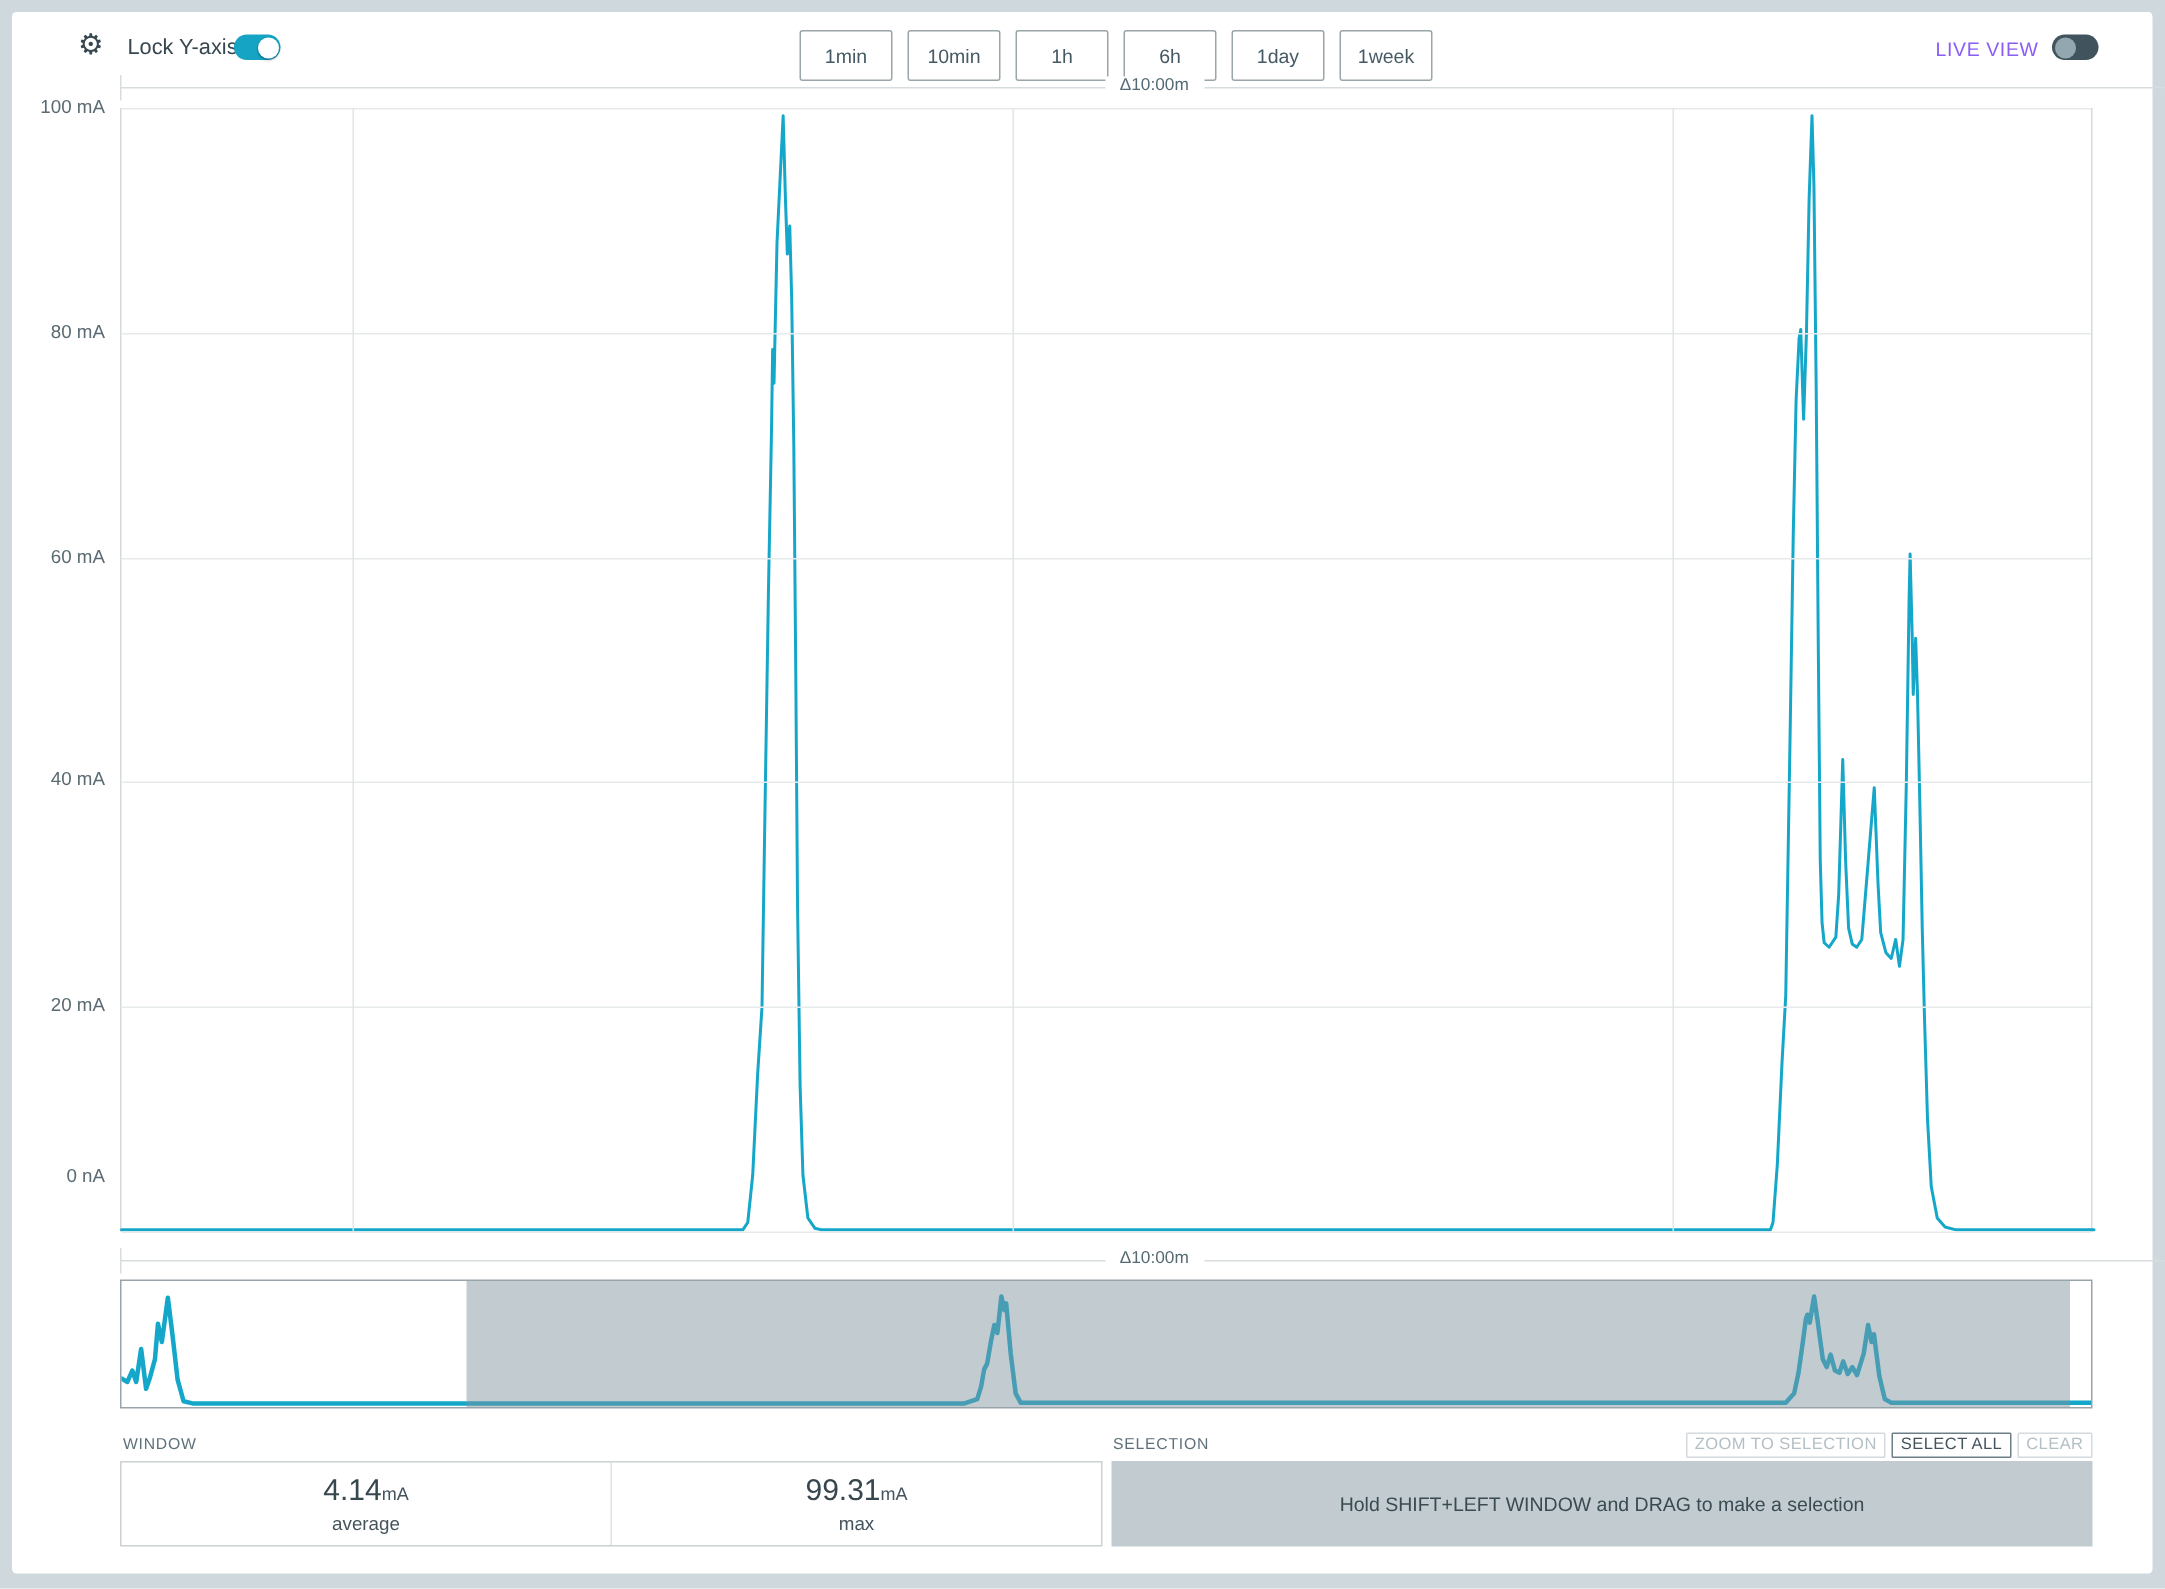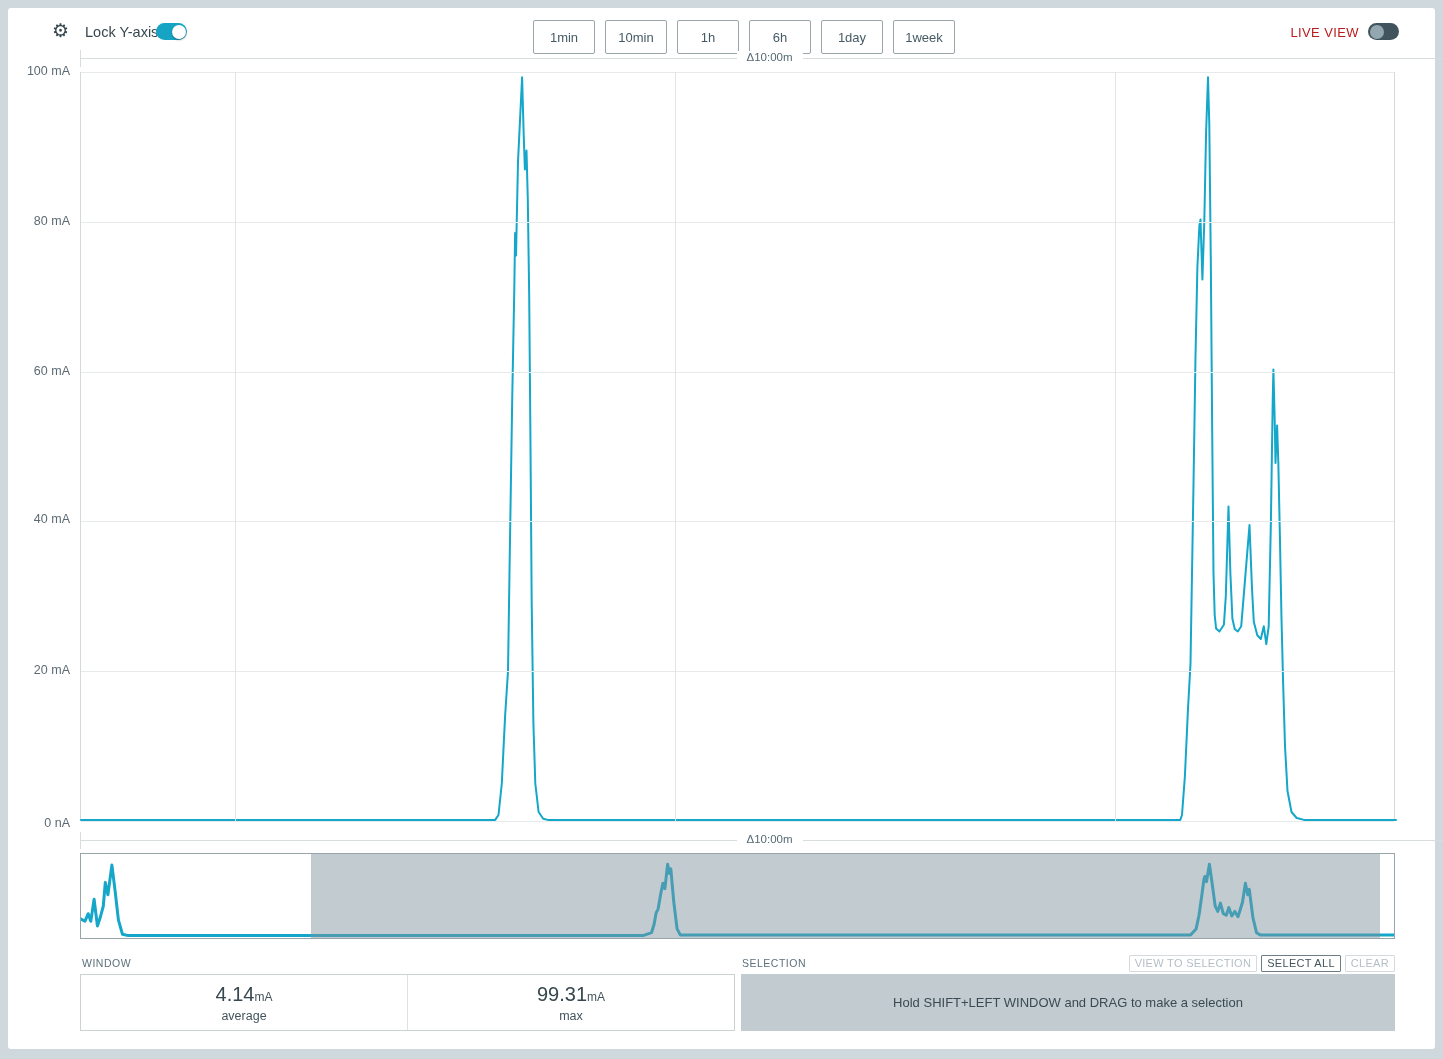--- a/index.html
+++ b/index.html
@@ -10,21 +10,21 @@
 
   
   .gear { position:absolute; left:44px; top:13px; font-size:19px; color:#37474f; line-height:1; }
   .lock-label { position:absolute; left:77px; top:16px; font-size:14.5px; color:#37474f; }
   .toggle { position:absolute; width:31px; height:17px; border-radius:9px; cursor:pointer; }
   .toggle .knob { position:absolute; top:1.5px; width:14px; height:14px; border-radius:50%; background:#ffffff; box-shadow:0 1px 2px rgba(0,0,0,.35); }
   #lock-toggle { left:148px; top:15px; background:#16a4c5; }
   #lock-toggle .knob { right:1.5px; }
   #live-toggle { right:36px; top:15px; background:#41545e; }
   #live-toggle .knob { left:1.5px; background:#93a7b0; box-shadow:none; }
-  .live-label { position:absolute; right:76px; top:17px; font-size:13px; color:#b91c1c; letter-spacing:.4px;text-align:center; }
+  .live-label { position:absolute; right:76px; top:17px; font-size:13px; color:#8b5cf6; letter-spacing:.4px;text-align:center; }
   #range-buttons { position:absolute; left:525px; top:12px; display:flex; gap:10px; }
   #range-buttons button { width:62px; height:34px; background:#ffffff; border:1px solid #9aa5a9;
       border-radius:2px; font-size:13px; color:#455a64; font-family:inherit; cursor:pointer; }
 
   
   .ruler { position:absolute; left:72px; width:1379px; height:17px;text-align:center; }
   #ruler-top { top:42px; } #ruler-bottom { top:824px; }
   .ruler .bar { position:absolute; left:0; right:0; top:8px; height:1px; background:#d7dcde; }
   .ruler .tick { position:absolute; top:0; width:1px; height:17px; background:#d7dcde; }
   .ruler .tick.r { right:0; } .ruler .tick.l { left:0; }
@@ -98,21 +98,21 @@
     <div class="tick r"></div>
     <span class="lbl">Δ10:00m</span>
   </div>
 
   <div id="y-labels">
       <div class="ytick" style="top: -8px;">100 mA</div>
       <div class="ytick" style="top: 141.8px;">80 mA</div>
       <div class="ytick" style="top: 291.6px;">60 mA</div>
       <div class="ytick" style="top: 440px;">40 mA</div>
       <div class="ytick" style="top: 591.2px;">20 mA</div>
-      <div class="ytick" style="top: 744px;">0 nA</div>
+      <div class="ytick" style="top: 705px;">0 nA</div>
     </div>
 
   <div id="plot">
     <svg id="main-svg" width="1315" height="751" viewBox="0 0 1315 751">
         <path d="M0.0 747.9 L414.2 747.9 L417.5 743.0 L420.8 711.5 L424.1 644.1 L427.0 599.2 L428.7 486.8 L431.3 322.1 L433.3 217.2 L434.1 161.0 L435.0 183.5 L437.0 89.9 L441.1 5.2 L442.6 59.9 L443.9 97.4 L445.5 78.6 L446.8 127.3 L448.2 224.7 L449.5 374.5 L450.7 531.8 L452.4 651.6 L454.3 711.5 L457.6 740.0 L462.2 746.8 L466.8 747.9 L1099.3 747.9 L1101.0 743.0 L1103.9 704.1 L1107.0 636.6 L1109.5 591.7 L1112.5 411.9 L1114.5 284.6 L1116.4 194.7 L1118.4 153.5 L1119.5 147.6 L1121.4 207.5 L1123.3 149.8 L1125.1 59.9 L1127.0 5.2 L1128.3 52.4 L1129.8 187.3 L1131.2 359.5 L1132.5 501.8 L1133.7 543.0 L1135.1 556.5 L1138.4 559.5 L1142.9 552.8 L1144.8 524.3 L1147.5 434.4 L1149.4 501.8 L1151.4 546.8 L1153.8 557.3 L1156.8 559.5 L1160.2 554.3 L1163.9 509.3 L1168.5 453.1 L1171.0 516.8 L1172.8 549.8 L1176.3 563.2 L1179.8 567.0 L1182.8 554.3 L1185.3 572.2 L1187.7 554.3 L1189.9 449.4 L1191.7 329.6 L1192.4 297.4 L1193.8 352.0 L1194.5 391.0 L1195.5 367.0 L1196.1 353.5 L1197.3 389.5 L1198.9 464.4 L1200.5 546.8 L1202.0 606.7 L1204.0 674.1 L1206.5 719.0 L1210.5 740.0 L1215.7 746.0 L1223.0 747.9 L1315.0 747.9" fill="none" stroke="#14a7c9" stroke-width="2" stroke-linejoin="round" stroke-linecap="round"></path>
       </svg>
   <div class="hgrid" style="top: 0px;"></div>
       <div class="hgrid" style="top: 149.8px;"></div>
       <div class="hgrid" style="top: 299.6px;"></div>
       <div class="hgrid" style="top: 449.4px;"></div>
@@ -144,20 +144,20 @@
         <div class="cap">average</div>
       </div>
       <div class="stat">
         <div class="val">99.31<span class="unit">mA</span></div>
         <div class="cap">max</div>
       </div>
     </div>
 
   <span class="sec-label" id="selection-label">SELECTION</span>
   <div id="selection-buttons">
-      <button class="disabled">VIEW TO SELECTION</button>
+      <button class="disabled">ZOOM TO SELECTION</button>
       <button class="enabled">SELECT ALL</button>
       <button class="disabled">CLEAR</button>
     </div>
   <div id="selection-box">
     <span>Hold SHIFT+LEFT WINDOW and DRAG to make a selection</span>
   </div>
 </div>
 
 </body></html>

